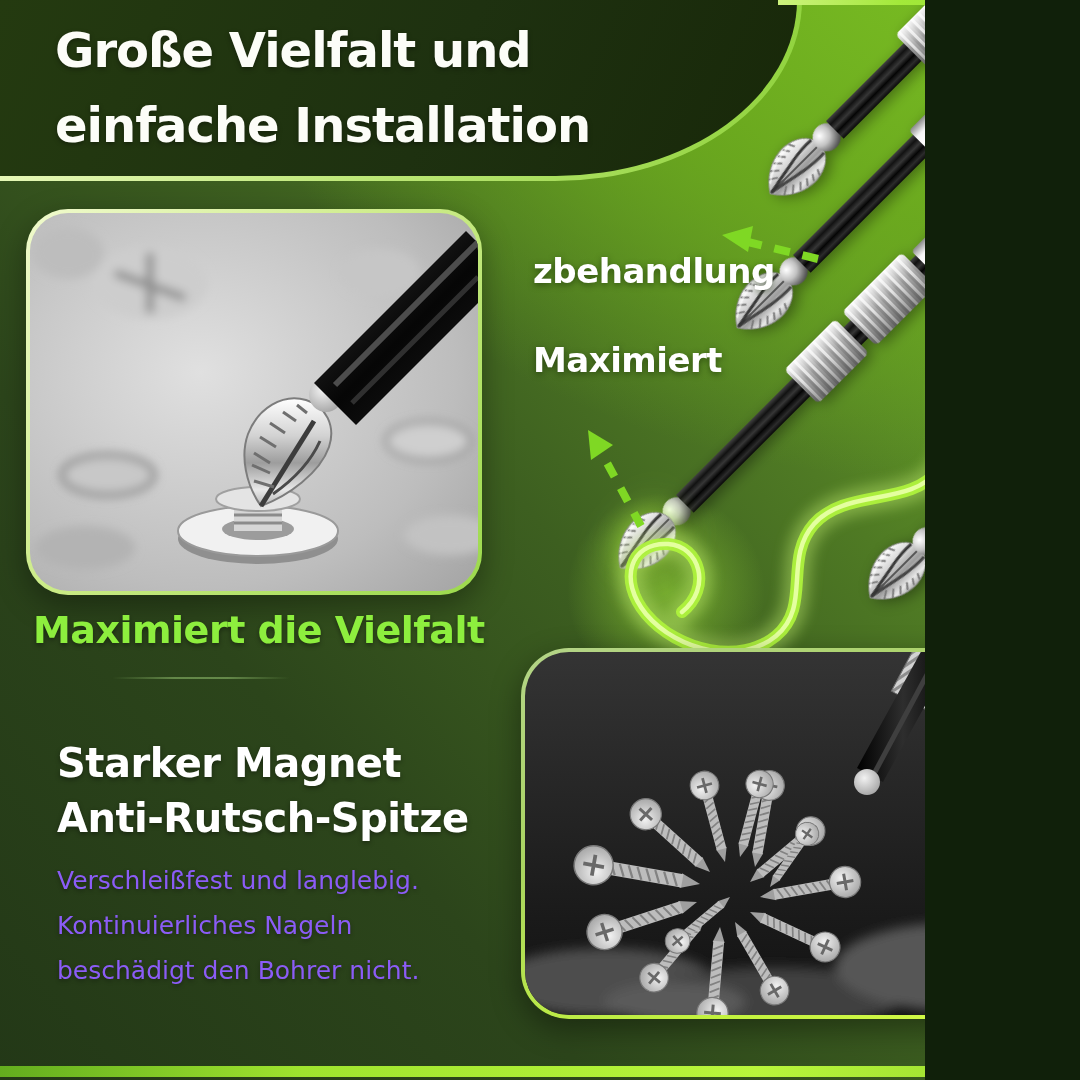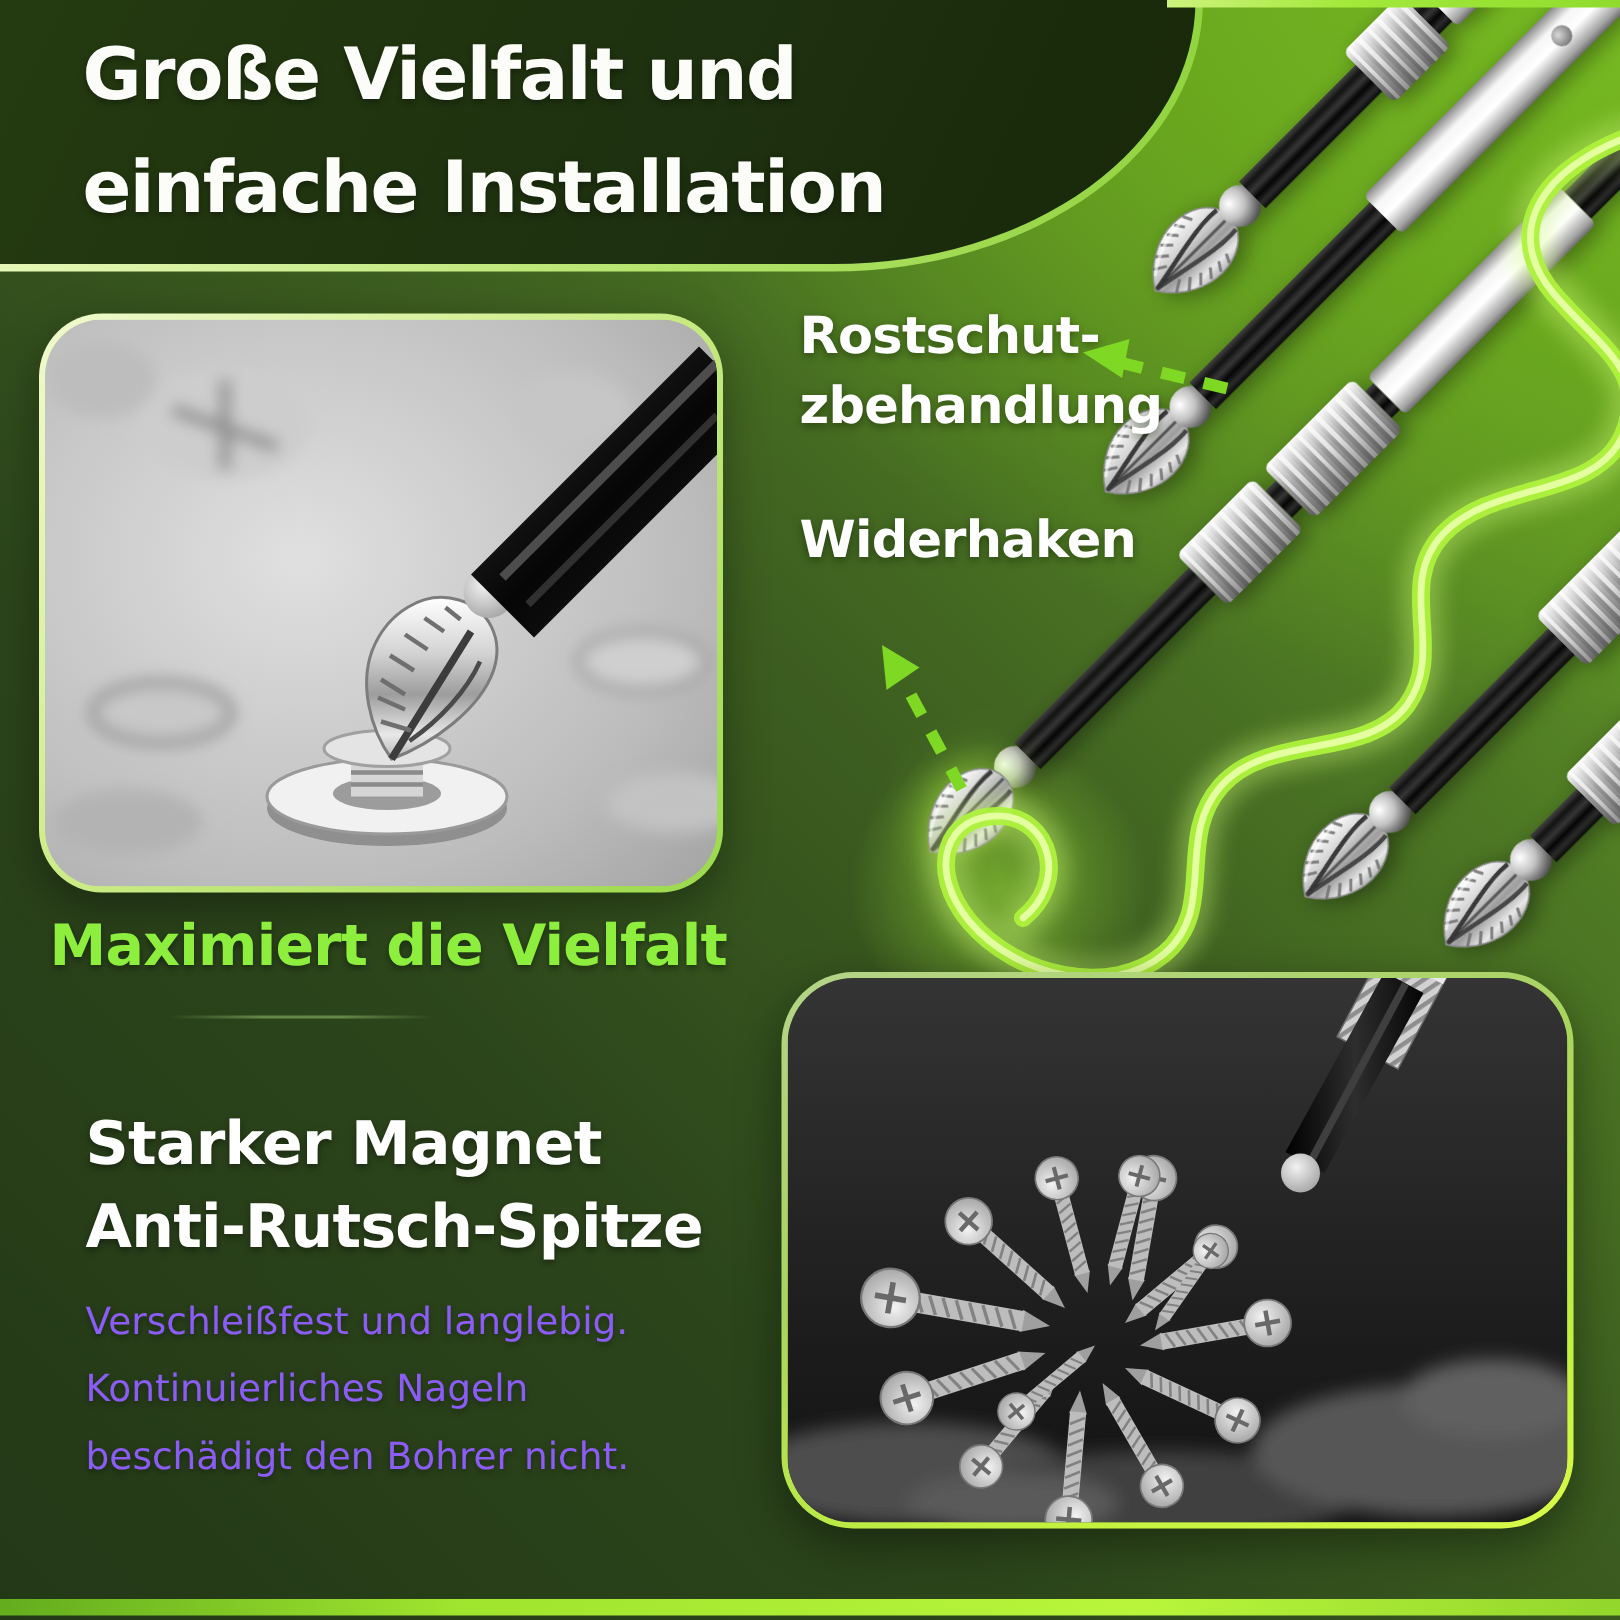--- a/index.html
+++ b/index.html
@@ -1,17 +1,17 @@
 <!DOCTYPE html>
 <html><head>
 <meta charset="utf-8">
 <style>
   html,body{margin:0;padding:0;background:#10200a;}
   #canvas{
-    position:relative;width:1080px;height:1080px;overflow:hidden;
+    position:relative;width:925px;height:1080px;overflow:hidden;
     font-family:"DejaVu Sans","Liberation Sans",sans-serif;
   }
   
   .bg{
     position:absolute;inset:0;z-index:1;
     background:
       radial-gradient(1150px 820px at 104% -4%, rgba(121,189,34,.95) 0%, rgba(108,171,29,.85) 32%, rgba(108,171,29,0) 64%),
       linear-gradient(to top right,#233817 0%,#2c451b 32%,#3d5f20 55%,#4f7a24 72%,#669f28 90%,#74b42b 100%);
   }
   .top-stripe{position:absolute;left:778px;top:0;width:302px;height:5px;z-index:11;
@@ -282,23 +282,22 @@
   <div class="caption">Maximiert die Vielfalt</div>
   <div class="divider"></div>
 
   <div class="subhead-line" style="top:740px">Starker Magnet</div>
   <div class="subhead-line" style="top:795px">Anti-Rutsch-Spitze</div>
 
   <div class="body-line" style="top:866px">Verschleißfest und langlebig.</div>
   <div class="body-line" style="top:911px">Kontinuierliches Nageln</div>
   <div class="body-line" style="top:956px">beschädigt den Bohrer nicht.</div>
 
-  <div class="callout-line" style="top:204px">Rostschut-</div>
   <div class="callout-line" style="top:251px">zbehandlung</div>
-  <div class="callout-line" style="top:340px">Widerhaken</div>
+  <div class="callout-line" style="top:340px">Maximiert</div>
 
   <svg class="overlay-svg" width="1080" height="1080">
     <g>
       <line x1="818" y1="259" x2="748" y2="242" stroke="#7fd824" stroke-width="8" stroke-dasharray="16 13"></line>
       <polygon points="722,235 753,226 748,252" fill="#7fd824"></polygon>
     </g>
     <g>
       <line x1="641" y1="526" x2="606" y2="461" stroke="#7fd824" stroke-width="8" stroke-dasharray="15 13"></line>
       <polygon points="588,430 613,445 591,460" fill="#7fd824"></polygon>
     </g>

